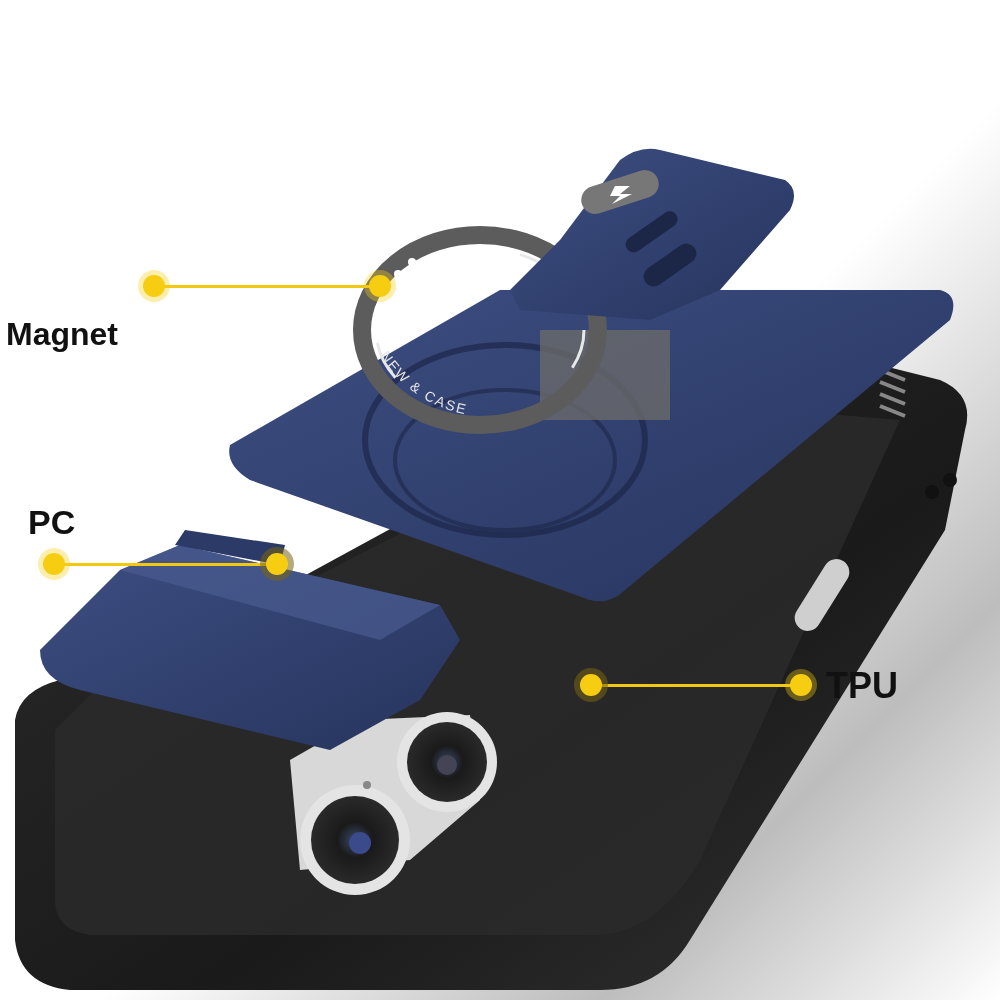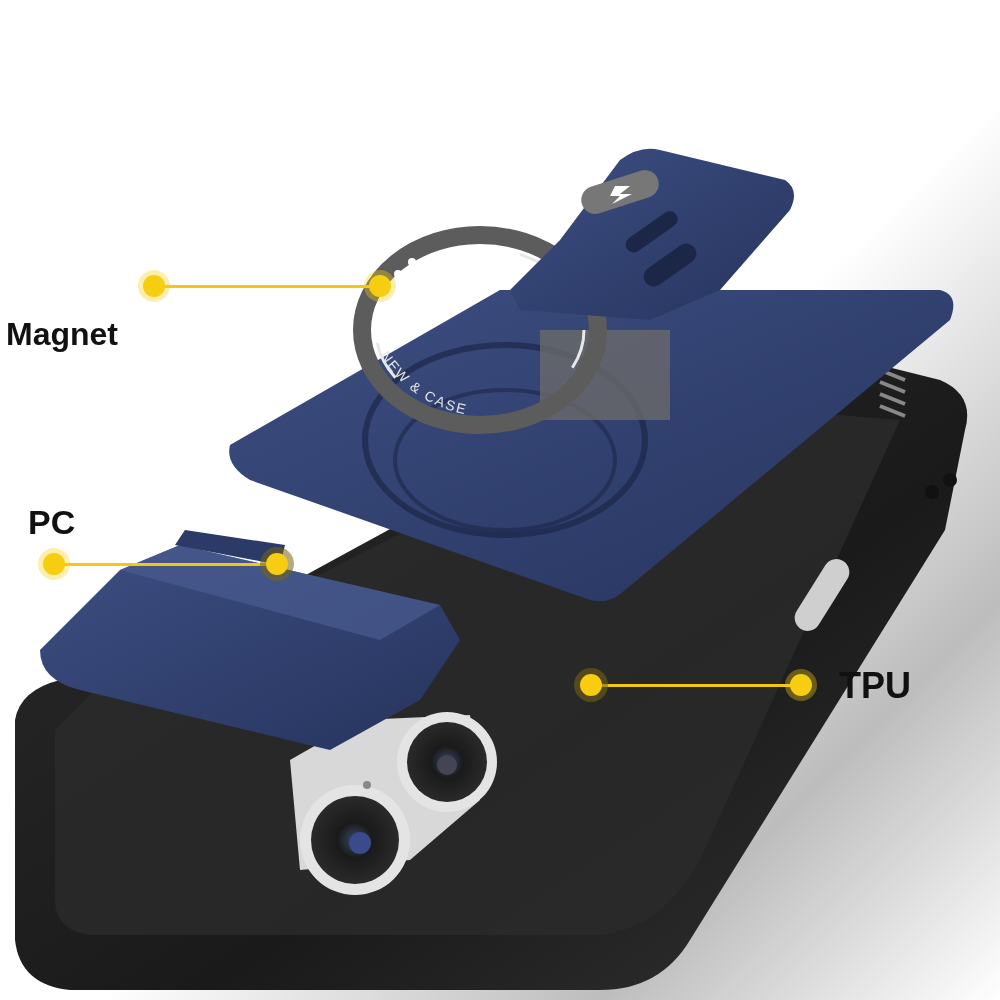--- a/index.html
+++ b/index.html
@@ -123,17 +123,17 @@
   <div class="label bold" style="left:6px; top:268px; font-size:32px;margin-top:48px;">Magnet</div>
   <div class="callout-line" style="left:154px; top:285px; width:226px;"></div>
   <div class="dot" style="left:154px; top:286px;"></div>
   <div class="dot" style="left:380px; top:286px;"></div>
 
   <div class="label" style="left:28px; top:503px; font-size:34px;">PC</div>
   <div class="callout-line" style="left:54px; top:563px; width:223px;"></div>
   <div class="dot" style="left:54px; top:564px;"></div>
   <div class="dot dark" style="left:277px; top:564px;"></div>
 
-  <div class="label" style="left:826px; top:665px; font-size:36px;margin-left:13px;">TPU</div>
+  <div class="label" style="left:826px; top:665px; font-size:36px;">TPU</div>
   <div class="callout-line" style="left:591px; top:684px; width:210px;"></div>
   <div class="dot dark" style="left:591px; top:685px;"></div>
   <div class="dot" style="left:801px; top:685px;"></div>
 </div>
 
 </body></html>

